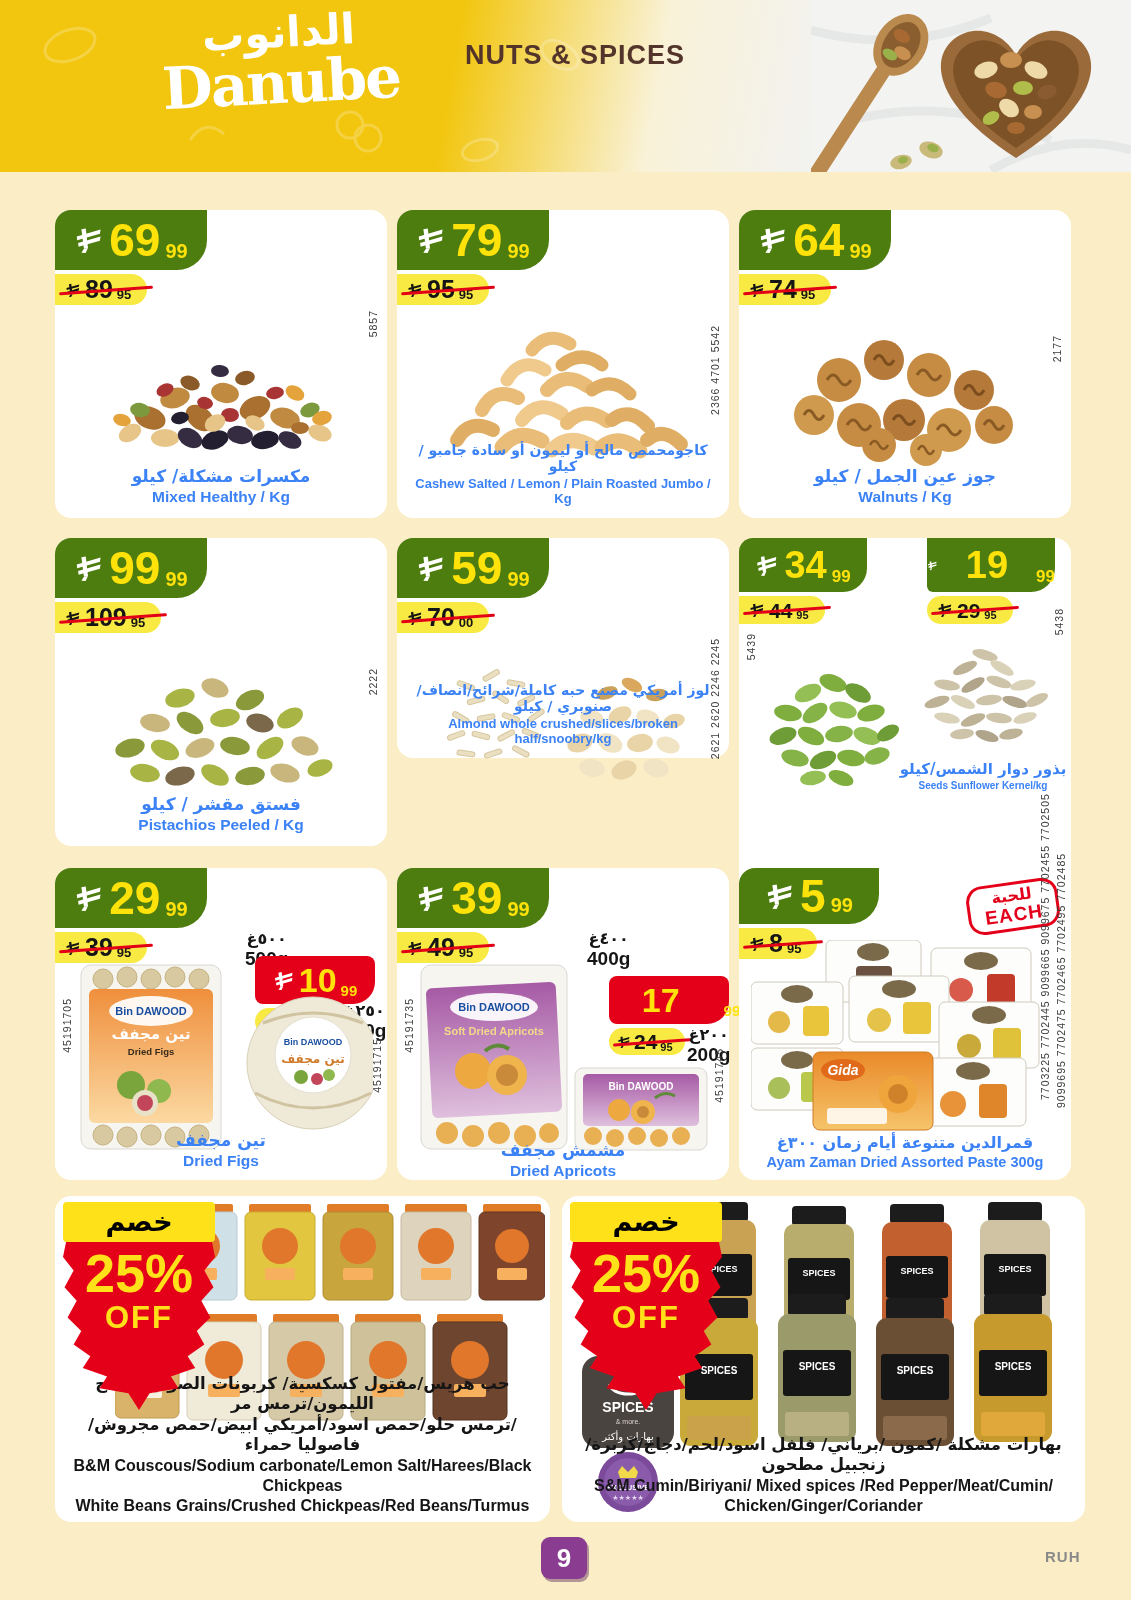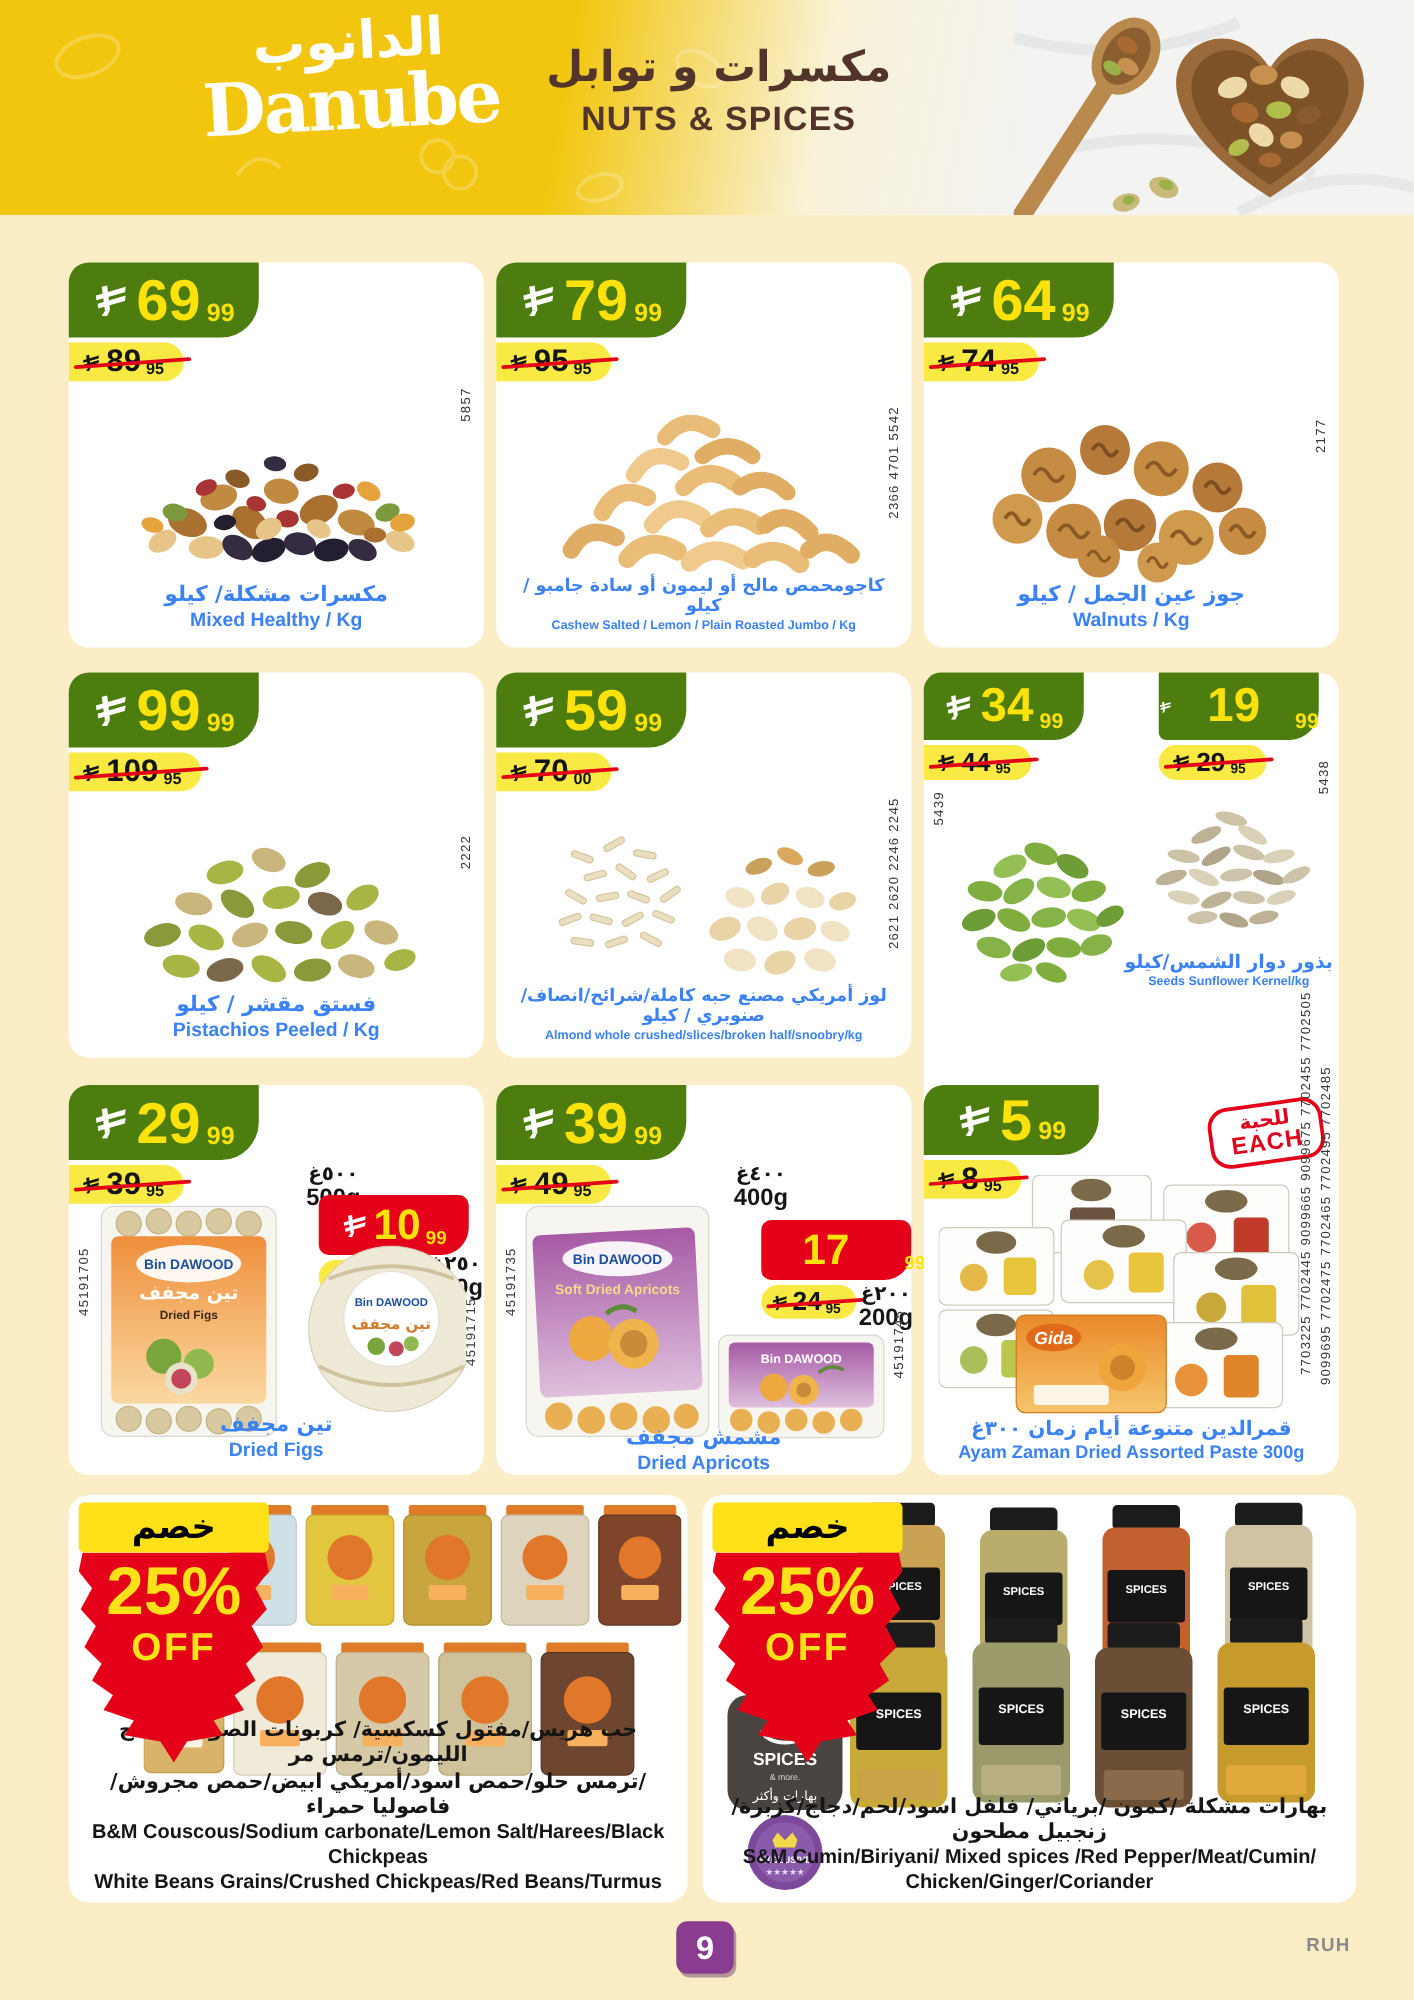--- a/index.html
+++ b/index.html
@@ -28,21 +28,21 @@
   .obadge{position:absolute;top:64px;left:0;height:31px;padding:0 16px 0 10px;background:#f9ea43;
           border-radius:0 16px 16px 0;display:flex;align-items:center;gap:4px;color:#151515;}
   .obadge .riy{width:16px;height:14px;color:#151515;}
   .omain{font-size:25px;font-weight:bold;line-height:1;}
   .ocents{font-size:13px;font-weight:bold;align-self:flex-end;margin-bottom:3px;}
   .strike{position:absolute;left:4px;right:-6px;top:48%;height:3px;background:#e30016;transform:rotate(-4deg);border-radius:2px;}
   .vcode{position:absolute;writing-mode:vertical-rl;transform:rotate(180deg);font-size:10.5px;color:#3a3a3a;letter-spacing:1px;white-space:nowrap;}
   .names{position:absolute;left:8px;right:8px;text-align:center;font-weight:bold;color:#3b82f6;}
   .names .ar{font-size:17px;font-family:"DejaVu Sans",sans-serif;}
   .names .en{font-size:15.5px;margin-top:2px;}
-  .names .en.sm{font-size:10px;}
+  .names .en.sm{font-size:13px;}
   .names .ar.sm{font-size:14px;}
   .prodsvg{position:absolute;}
 
   
   .pbadge.small{width:128px;height:54px;border-radius:14px 0 24px 0;}
   .pbadge.small .pmain{font-size:38px;}
   .pbadge.small .pcents{font-size:17px;margin-bottom:5px;}
   .pbadge.small .riy{width:24px;height:21px;}
   .pbadge.float{left:auto;border-radius:6px 6px 24px 6px;}
   .obadge.float{border-radius:15px;left:auto;}
@@ -122,21 +122,20 @@
         <ellipse cx="560" cy="55" rx="20" ry="12" transform="rotate(30 560 55)"></ellipse>
         <path d="M190 140 q15 -22 34 -6"></path>
         <ellipse cx="480" cy="150" rx="18" ry="10" transform="rotate(-15 480 150)"></ellipse>
       </g>
     </svg>
     <div class="logo">
       <div class="ar">الدانوب</div>
       <div class="en">Danube</div>
     </div>
     <div class="hdr-titles">
-      <div class="ar" dir="rtl">مكسرات و توابل</div>
       <div class="en">NUTS &amp; SPICES</div>
     </div>
     <svg class="hdr-photo" width="320" height="172" viewBox="0 0 320 172">
       <rect width="320" height="172" fill="#f3f3f1"></rect>
       <g fill="none" stroke="#dfe1e2" stroke-width="9" opacity=".6">
         <path d="M0 30 Q90 55 180 18"></path>
           <path d="M40 120 Q140 95 240 140"></path>
           <path d="M180 170 Q250 130 320 150"></path>
       </g>
       <g transform="rotate(33 80 60)">
@@ -379,21 +378,21 @@
         <ellipse cx="215" cy="145" rx="15" ry="9" fill="#c9b67c" transform="rotate(15 215 145)"></ellipse>
         <ellipse cx="250" cy="140" rx="13" ry="8" fill="#a8b544" transform="rotate(-20 250 140)"></ellipse>
       </g>
     </svg>
     <div class="names" style="bottom:12px;">
       <div class="ar" dir="rtl">فستق مقشر / كيلو</div>
       <div class="en">Pistachios Peeled / Kg</div>
     </div>
   </div>
 
-  <div class="card" style="left:397px;top:538px;width:332px;height:308px;">
+  <div class="card" style="left:397px;top:538px;width:332px;height:220px;">
     <div class="pbadge">
       <svg class="riy">
           <use href="#riyal"></use>
         </svg>
       <span class="pmain">59</span>
       <span class="pcents">99</span>
     </div>
     <div class="obadge">
       <svg class="riy">
           <use href="#riyal"></use>

